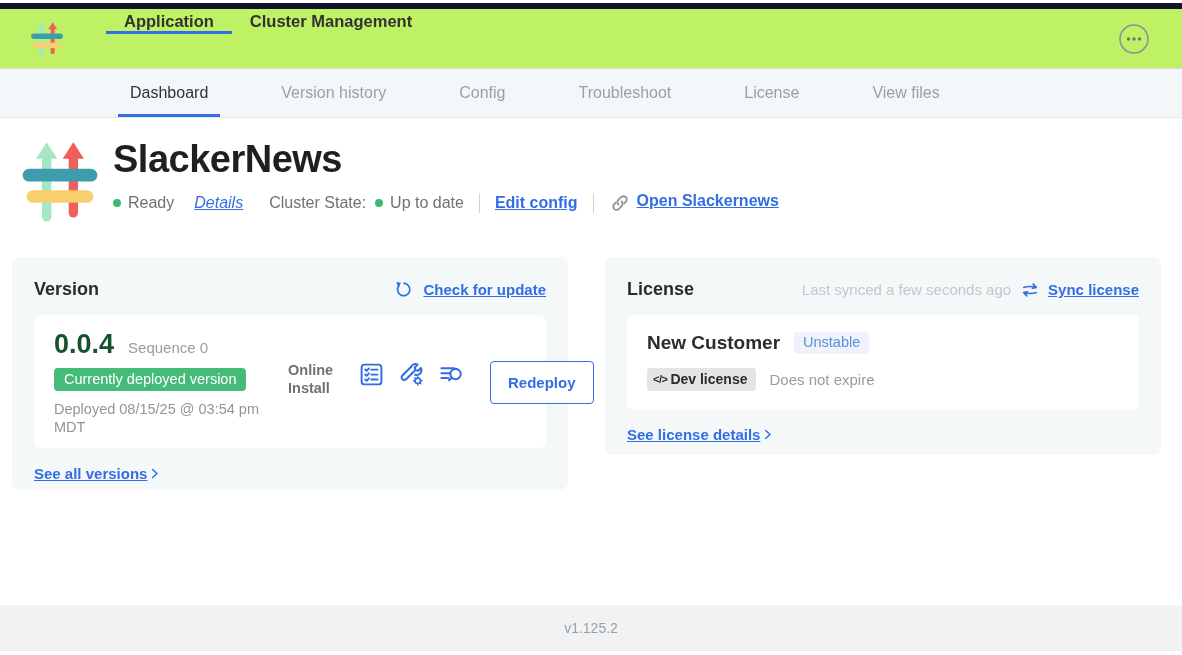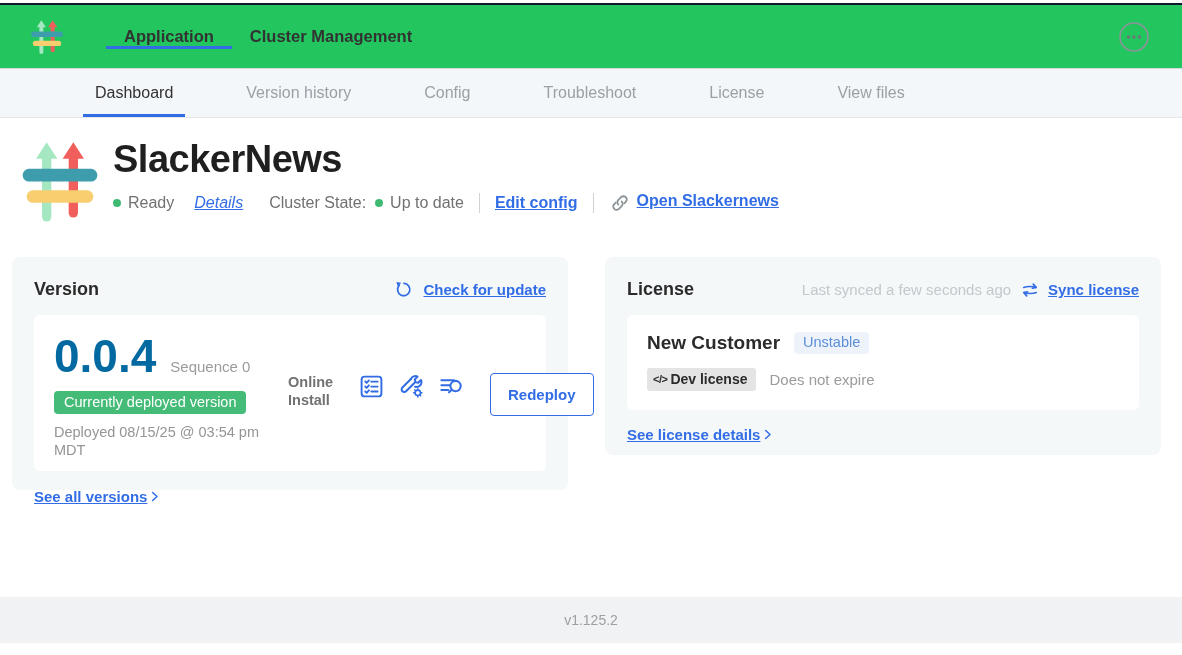--- a/index.html
+++ b/index.html
@@ -10,40 +10,40 @@
   }
   a { text-decoration:none; }
   .link { color:#326de6; font-weight:600; text-decoration:underline; cursor:pointer; }
   .link.light { font-weight:500; }
 
   
   .top-gap { height:3px; background:#fff; }
 
   
   .top-header {
-    height:65px; background:#22c55e; border-top:2px solid #0f172a;
-    display:flex; align-items:center;
+    height:65px; background:#bef264; border-top:6px solid #0f172a;
+    display:flex; align-items:flex-start;
   }
   .logo-sm { align-self:center; margin-left:30px; width:34px; height:40px; }
   .tabs { display:flex; margin-left:42px; }
   .tab {
     display:flex; align-items:center; padding:0 18px; font-size:16.5px;
     font-weight:600; color:#323232; cursor:pointer; border-bottom:3px solid transparent;
     padding-top:3px;
   }
   .tab.active { border-bottom-color:#326de6; }
   .menu-btn {
     margin-left:auto; margin-right:32px; align-self:center; width:32px; height:32px;
     background:none; border:none; cursor:pointer; padding:0;
   }
 
   
   .subnav {
     height:50px; background:#f4f7f9; border-top:1px solid #d5d9dc; border-bottom:1px solid #e3e7e9;
-    display:flex; align-items:stretch; padding-left:83px; column-gap:49px;
+    display:flex; align-items:stretch; padding-left:118px; column-gap:49px;
   }
   .subnav-item {
     display:flex; align-items:center; padding:3px 12px 0; font-size:16px; color:#9aa0a6;
     cursor:pointer; border-bottom:3px solid transparent;
   }
   .subnav-item.active { color:#323232; font-weight:500; border-bottom-color:#326de6; }
 
   
   .app-header { display:flex; padding:17px 0 0 20px; background:#fff; }
   .logo-lg { width:80px; height:93px; flex:none; }
@@ -64,21 +64,21 @@
   .card.license { height:198px; }
   .card-head { display:flex; align-items:center; }
   .card-title { font-size:18px; font-weight:700; color:#2b2b2b; }
   .head-right { margin-left:auto; display:flex; align-items:center; gap:9px; font-size:15px; }
   .muted-light { color:#c3c8cc; font-weight:400; }
 
   .inner-card { background:#fff; border-radius:6px; margin-top:15px; }
   .inner-card.version { padding:14px 14px 12px 20px; display:flex; align-items:center; }
   .ver-left { width:232px; flex:none; }
   .ver-num-row { display:flex; align-items:baseline; }
-  .ver-num { font-size:46px; font-weight:700; color:#0369a1; }
+  .ver-num { font-size:27px; font-weight:700; color:#14532d; }
   .ver-seq { font-size:15px; color:#9b9b9b; margin-left:14px; }
   .deployed-badge {
     display:inline-block; margin-top:8px; background:#44bb77; color:#fff;
     font-size:14.5px; font-weight:500; padding:3px 10px 4px; border-radius:4px;
   }
   .deployed-at { margin-top:9px; font-size:14.5px; color:#959595; line-height:1.25; width:220px; }
   .ver-right { display:flex; align-items:flex-start; margin-left:2px; }
   .install-type { width:54px; font-size:14.5px; font-weight:600; color:#717171; line-height:1.25; margin-right:16px; }
   .icon-btn { background:none; border:none; padding:0; cursor:pointer; color:#326de6; margin-right:13px; display:flex; }
   .redeploy-btn {
@@ -98,21 +98,21 @@
   .lic-row { display:flex; align-items:center; margin-top:14px; }
   .dev-badge {
     background:#e4e4e4; color:#2b2b2b; font-size:14px; font-weight:600;
     padding:3px 9px 4px 6px; border-radius:3px; display:inline-flex; align-items:center; gap:3px;
   }
   .dev-badge .code-glyph { font-size:11px; font-weight:700; letter-spacing:-0.5px; }
   .expiry { margin-left:13px; font-size:15px; color:#9b9b9b; }
 
   
   .footer {
-    position:absolute; left:0; bottom:12px; width:100%; height:46px; background:#f0f2f3;
+    position:absolute; left:0; bottom:4px; width:100%; height:46px; background:#f0f2f3;
     display:flex; align-items:center; justify-content:center; font-size:14px; color:#9aa0a4;
   }
 </style>
 </head>
 <body>
 
 <svg width="0" height="0" style="position:absolute">
   <defs>
     <g id="brand-logo">
       <path d="M12 16 L20 3.5 L28 16 Z" fill="#a5e7c1"></path>

